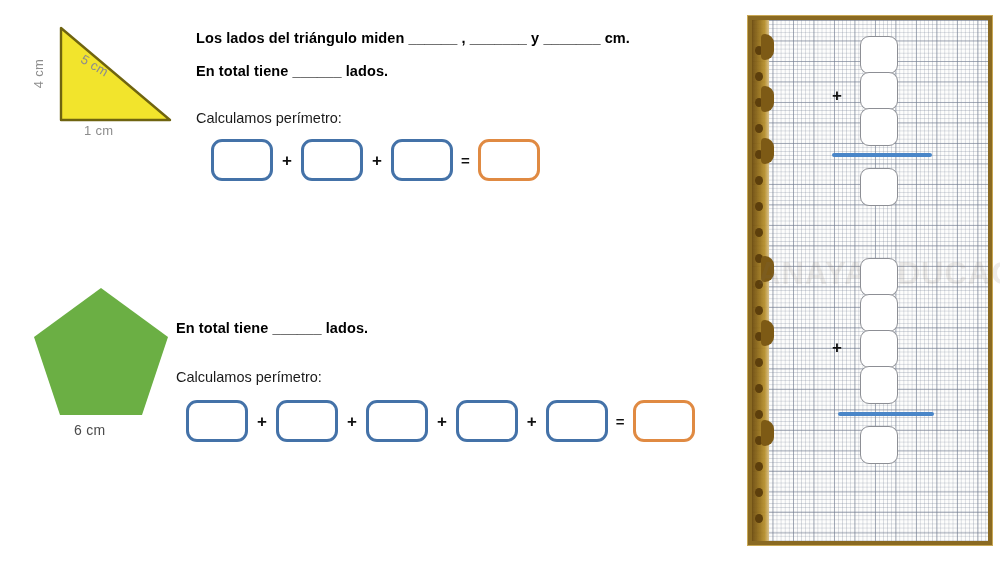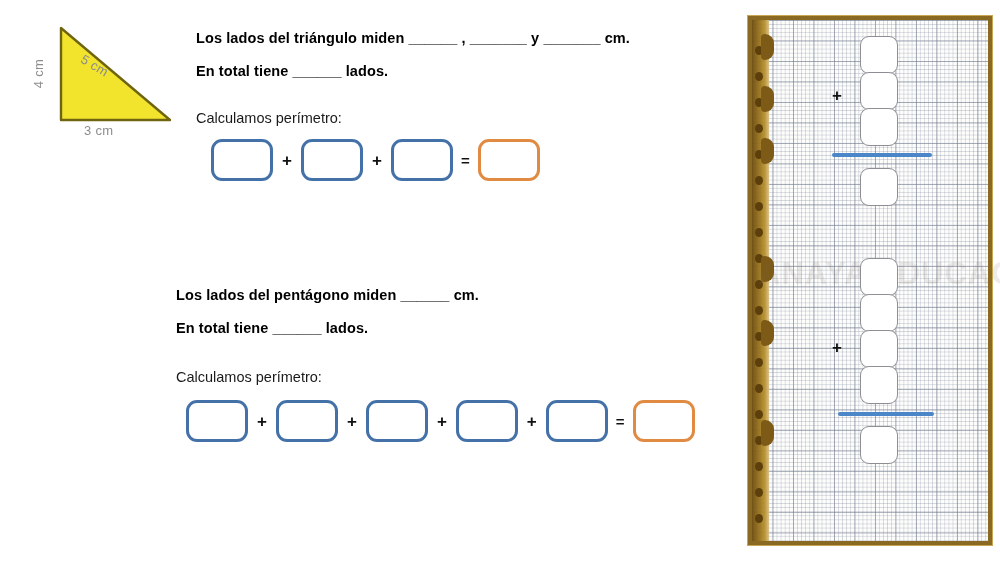--- a/index.html
+++ b/index.html
@@ -191,39 +191,44 @@
 <div id="page">
 
   <div class="worksheet">
 
     <div class="shape-wrap" id="triangle-figure">
       <svg class="tri-svg" width="160" height="115" viewBox="0 0 160 115">
         <polygon points="33,10 33,102 142,102" fill="#f2e42c" stroke="#6f6410" stroke-width="2.4" stroke-linejoin="round"></polygon>
       </svg>
       <div class="dim-label" id="tri-label-4cm">4 cm</div>
       <div class="dim-label" id="tri-label-5cm">5 cm</div>
-      <div class="dim-label" id="tri-label-3cm">3 cm</div>
+      <div class="dim-label" id="tri-label-3cm">1 cm</div>
     </div>
 
     <div class="q-line" id="tri-q1">Los lados del triángulo miden ______ , _______ y _______ cm.</div>
     <div class="q-line" id="tri-q2">En total tiene ______ lados.</div>
     <div class="calc-title" id="tri-calc">Calculamos perímetro:</div>
 
     <div class="eq-row" id="tri-eq">
       <div class="ans-box"></div>
       <div class="op">+</div>
       <div class="ans-box"></div>
       <div class="op">+</div>
       <div class="ans-box"></div>
       <div class="op eq-sign">=</div>
       <div class="ans-box result"></div>
     </div>
 
-
-    <div class="q-line" id="pent-q1">Los lados del pentágono miden ______ cm.</div>
+    <div class="shape-wrap" id="pentagon-figure">
+      <svg width="150" height="140" viewBox="0 0 150 140">
+        <polygon points="75,8 142,57 116,135 34,135 8,57" fill="#6baf44"></polygon>
+      </svg>
+      <div class="dim-label" id="pent-label-6cm">6 cm</div>
+    </div>
+
     <div class="q-line" id="pent-q2">En total tiene ______ lados.</div>
     <div class="calc-title" id="pent-calc">Calculamos perímetro:</div>
 
     <div class="eq-row" id="pent-eq">
       <div class="ans-box"></div>
       <div class="op">+</div>
       <div class="ans-box"></div>
       <div class="op">+</div>
       <div class="ans-box"></div>
       <div class="op">+</div>

